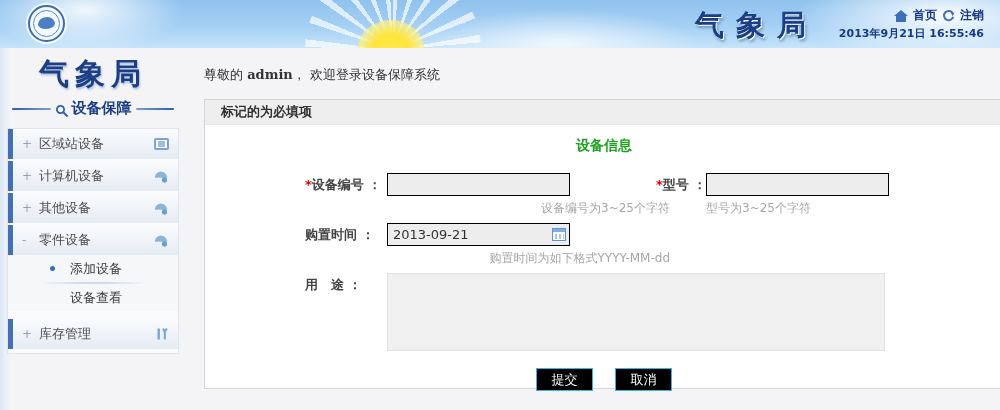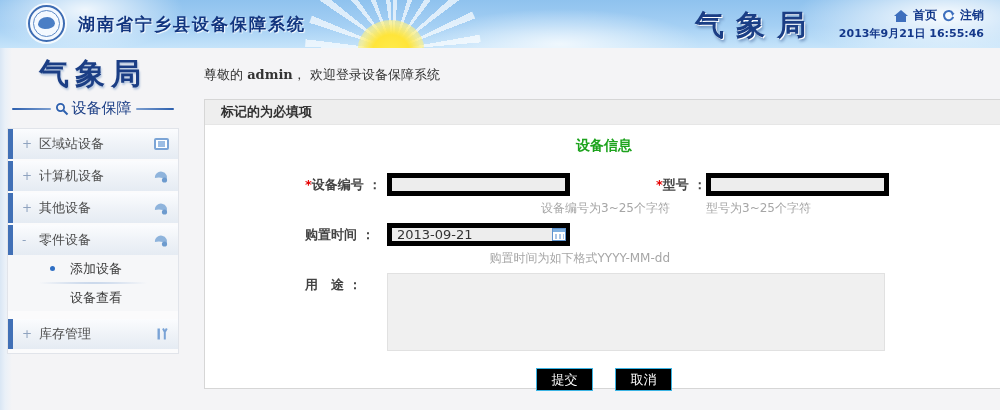--- a/index.html
+++ b/index.html
@@ -43,22 +43,22 @@
 
   
   .sidebar { width:186px; flex:none; position:relative;
     background:linear-gradient(90deg,#d9e6f4 0px,#e9f0f8 5px,#f4f4f6 12px); }
   .brand { padding-top:6px; }
   .brand-title { text-align:center; font-family:"DejaVu Serif","Liberation Serif",serif; font-size:30px;
     font-weight:bold; color:#1b3e85; letter-spacing:6px; text-shadow:1px 2px 2px #b5c6de; }
   .brand-sub { display:flex; align-items:center; margin:4px 12px 0 12px; }
   .brand-sub .rule { flex:1; height:2px; background:linear-gradient(90deg,#2c5fae,#7d9fd0); border-radius:2px; }
   .brand-sub .rule.right { background:linear-gradient(90deg,#7d9fd0,#2c5fae); }
-  .brand-sub .txt { margin:0 4px; font-size:15px; font-weight:normal; color:#1b3e85; white-space:nowrap;
-    display:flex; align-items:center; gap:3px; }
+  .brand-sub .txt { margin:0 4px; font-size:15px; font-weight:bold; color:#1b3e85; white-space:nowrap;
+    display:flex; align-items:flex-end; gap:3px; }
   .menu { margin:10px 7px 0 7px; border:1px solid #e1e4ea; background:#fbfbfc; padding-bottom:4px; }
   .menu-item { position:relative; height:30px; margin-top:2px; display:flex; align-items:center;
     background:linear-gradient(180deg,#fbfcfe 0%,#eef2f7 55%,#e5ebf3 100%);
     border-left:5px solid #4170b6; cursor:pointer; }
   .menu-item:first-child { margin-top:0; }
   .menu-item .prefix { color:#8fa3bf; font-size:12px; margin:0 9px 0 9px; width:8px; }
   .menu-item .m-label { font-size:13px; color:#4c4c4c; }
   .menu-item .m-icon { margin-left:auto; margin-right:9px; display:flex; align-items:center; }
   .monitor-glyph { width:15px; height:12px; border:2px solid #7ba4d6; background:#fff; border-radius:2px; position:relative; }
   .monitor-glyph::after { content:""; position:absolute; left:2px; top:1px; width:7px; height:6px; background:#9cbde4; }
@@ -78,21 +78,21 @@
     align-items:center; padding-left:16px; }
   .panel-title { font-size:13px; font-weight:bold; color:#333; }
   .panel-note { font-size:12px; color:#555; margin-left:14px; }
   .req-star { color:#e60000; font-weight:bold; }
   .section-title { text-align:center; margin-top:12px; font-size:14px; font-weight:bold; color:#1ea31e; }
 
   .form-row { display:flex; align-items:center; margin-left:100px; }
   .row-fields { margin-top:18px; }
   .lbl { width:82px; text-align:left; font-size:13px; color:#444; font-weight:bold; white-space:nowrap; }
   .lbl-r { width:50px; text-align:left; font-size:13px; color:#444; font-weight:bold; margin-left:86px; white-space:nowrap; }
-  .inp { width:183px; height:23px; background:#ededed; border:5px solid #000000; font-size:13px;
+  .inp { width:183px; height:23px; background:#ededed; border:1px solid #000000; font-size:13px;
     color:#333; padding:0 5px; font-family:inherit; }
   .help-row { display:flex; margin-left:100px; margin-top:4px; }
   .help { font-size:12px; color:#a6a6a6; }
   .h1 { margin-left:82px; width:283px;text-align:right; }
   .h2 { margin-left:36px; }
   .date-wrap { position:relative; }
   .cal-icon { position:absolute; right:4px; top:5px; width:14px; height:13px; border:1px solid #5f94cf;
     background:linear-gradient(180deg,#7fb0e0 0 3px,#ffffff 3px), #fff; cursor:pointer; }
   .cal-icon::after { content:""; position:absolute; left:2px; top:5px; width:9px; height:5px;
     background:repeating-linear-gradient(90deg,#aac6e6 0 2px, transparent 2px 4px); }
@@ -107,21 +107,20 @@
 </head>
 <body>
 
 <div class="header">
   <div class="sun-rays"></div>
   <div class="sun-core"></div>
   <div class="logo">
     <div class="inner-ring"></div>
     <div class="map"></div>
   </div>
-  <div class="sys-title">湖南省宁乡县设备保障系统</div>
   <div class="bureau-title">气象局</div>
   <div class="top-nav">
     <span class="home-glyph">
         <span class="roof"></span>
         <span class="base"></span>
       </span>
     <span class="link">首页</span>
     <svg class="logout-glyph" viewBox="0 0 14 14">
       <path d="M11.5 4.5 A5 5 0 1 0 12 8.5" fill="none" stroke="#3e6fbd" stroke-width="2.2"></path>
       <path d="M9.5 3 L13.5 4.8 L11 7.5 Z" fill="#3e6fbd"></path>

